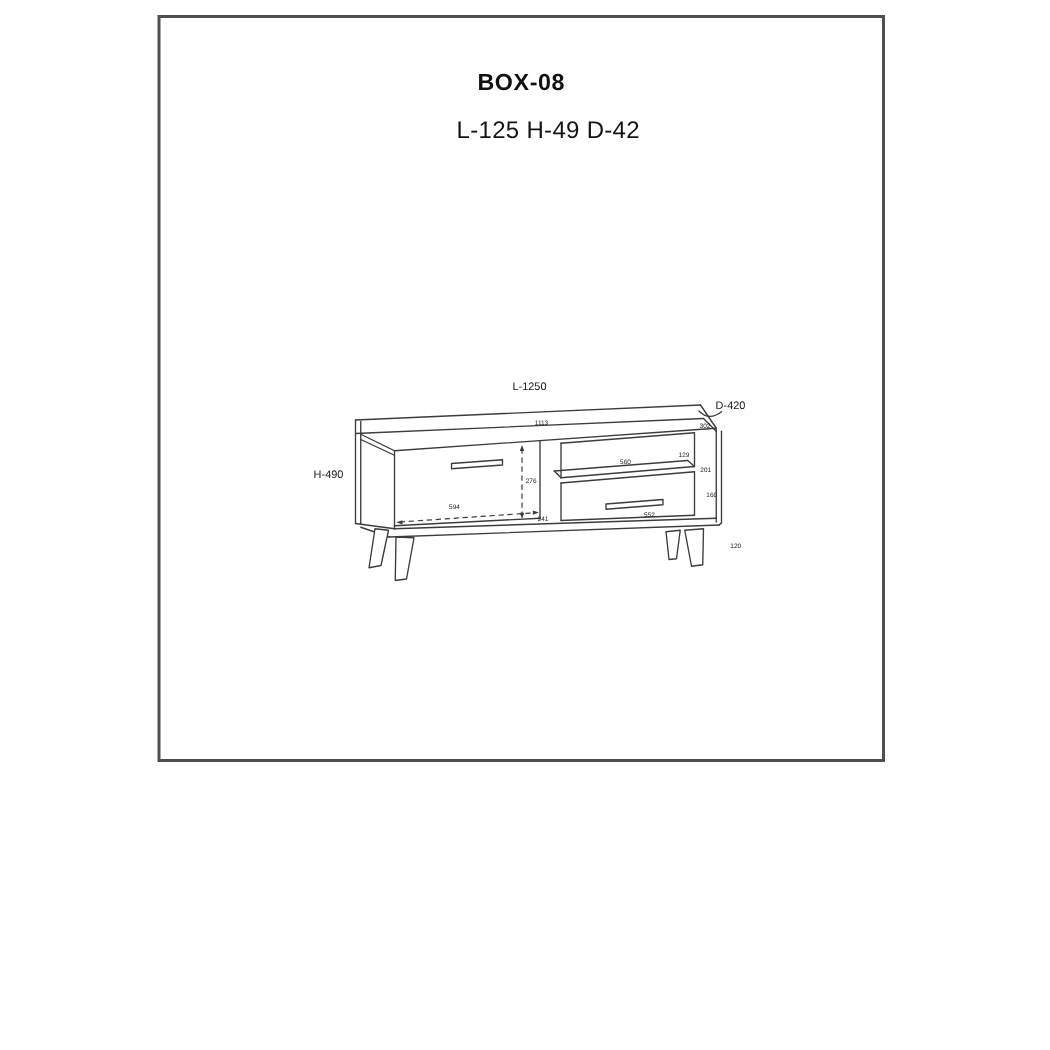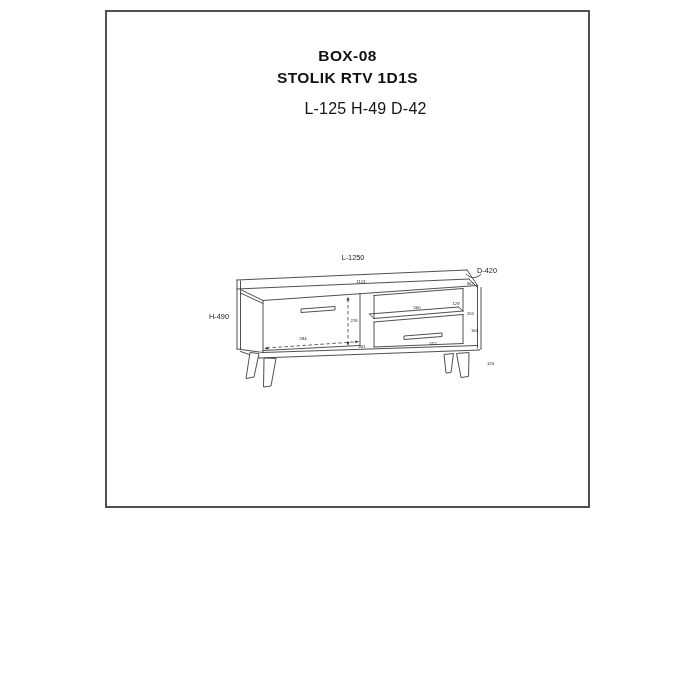--- a/index.html
+++ b/index.html
@@ -25,21 +25,20 @@
   svg .dim-small{font-size:4.3px;}
 </style>
 </head>
 <body>
 
 <div class="canvas">
   <div class="sheet">
 
     <div class="titles">
       <div class="title-model">BOX-08</div>
-      <div class="title-name">STOLIK RTV 1D1S</div>
       <div class="title-dims">L-125 H-49 D-42</div>
     </div>
   </div>
 
   <svg class="drawing" viewBox="0 0 700 700">
 
     <g>
 
       <path class="ln" d="M237,280 L467,270"></path>
       <path class="ln" d="M237,289 L469,279"></path>

